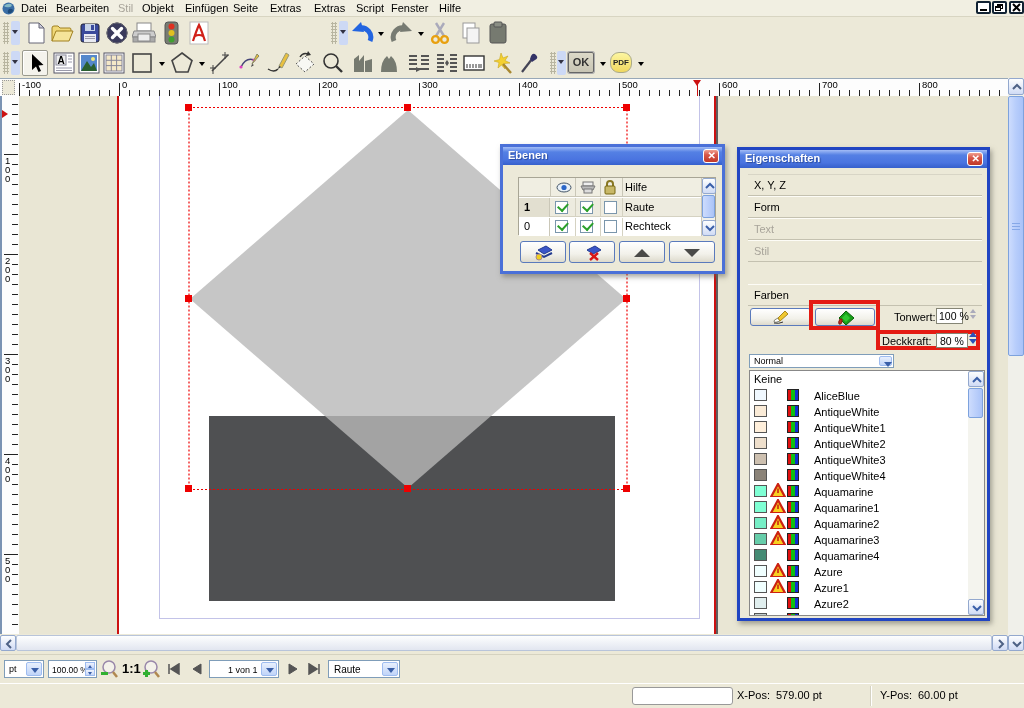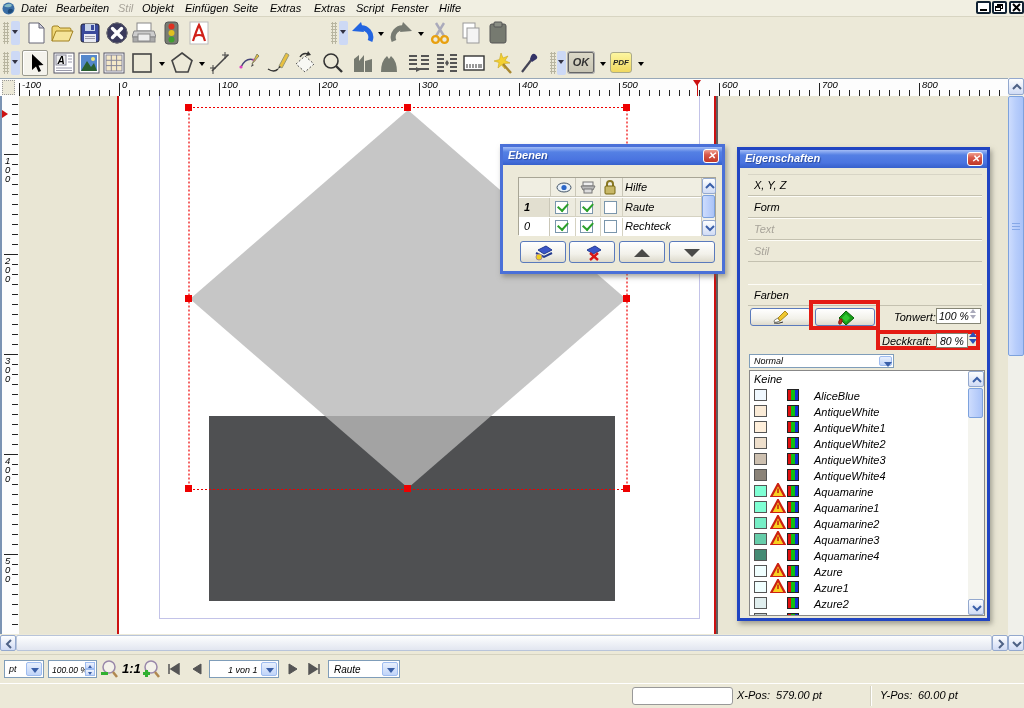--- a/index.html
+++ b/index.html
@@ -1,18 +1,18 @@
 <!DOCTYPE html>
 <html><head>
 <meta charset="utf-8">
 <style>
 * { margin:0; padding:0; box-sizing:border-box; }
 html,body { width:1024px; height:708px; overflow:hidden; background:#ece9d8; font-family:"Liberation Sans", sans-serif; }
 .abs { position:absolute; }
-#app { position:relative; width:1024px; height:708px; background:#ece9d8;font-style:italic; }
+#app { position:relative; width:1024px; height:708px; background:#ece9d8; }
 
 #menubar { left:0; top:0; width:1024px; height:17px; background:#f1efe2; border-bottom:1px solid #d8d5c2; }
 .menuitem { position:absolute; top:2px; font-size:11px; color:#000; }
 
 .winbtn { position:absolute; top:1px; width:15px; height:13px; background:#fff; border:2px solid #123; border-radius:2px; }
 
 .tbrow { position:absolute; left:0; width:1024px; height:30px; background:#ece9d8; }
 .grip { position:absolute; width:6px; top:4px; bottom:4px;
   background-image:radial-gradient(circle at 1.5px 1.5px, #b8b5a0 1px, transparent 1.1px);
   background-size:3px 3px; }
@@ -246,21 +246,21 @@
         <path d="M13 13 L21 22" stroke="#a88830" stroke-width="2.4"></path>
       </svg>
     <svg class="ticon" style="left:518px" viewBox="0 0 24 24">
         <path d="M4 21 L14 8" stroke="#445" stroke-width="2.2"></path>
         <path d="M13 5 Q15 1 18 4 Q21 7 17 9 L14 11 L12 8 Z" fill="#336"></path>
       </svg>
     <div class="grip" style="left:550px"></div>
       <div class="chev" style="left:557px"></div>
     <div class="abs" style="left:568px;top:4px;width:26px;height:21px;background:linear-gradient(#dcd9c8,#c8c5b4);border:1px solid #666;border-radius:2px;box-shadow:0 0 0 1px #aaa;font-size:11px;font-weight:bold;color:#333;text-align:center;line-height:19px">OK</div>
     <div class="dd" style="left:600px"></div>
-    <div class="abs" style="left:610px;top:4px;width:22px;height:21px;background:linear-gradient(#fdf6a0,#f0d860);border:1px solid #aa8;border-radius:3px;font-size:8px;font-weight:bold;color:#222;text-align:center;line-height:20px">PDF</div>
+    <div class="abs" style="left:610px;top:4px;width:22px;height:21px;background:linear-gradient(#fdf6a0,#f0d860);border:1px solid #aa8;border-radius:9px;font-size:8px;font-weight:bold;color:#222;text-align:center;line-height:20px">PDF</div>
     <div class="dd" style="left:638px"></div>
   </div>
 
   <div class="abs" id="rulerh">
     <div style="position:absolute;left:2px;top:1px;width:13px;height:15px;border:1px dotted #999;background:#ece9d8"></div>
     <div style="position:absolute;left:21px;right:0;bottom:0;height:6px;background:repeating-linear-gradient(90deg,transparent 0 8px,#222 8px 9px,transparent 9px 10px)"></div>
     <div class="hmaj" style="left:19px"></div>
       <span class="rlabel" style="left:22px">-100</span>
     <div class="hmaj" style="left:119px"></div>
       <span class="rlabel" style="left:122px">0</span>
@@ -515,21 +515,21 @@
       <svg style="position:absolute;left:21px;top:1px" width="20" height="16">
           <path d="M9 1 L17 8 L9 15 L2 8 Z" fill="#18a018" stroke="#0a600a"></path>
           <path d="M9 4 L13 8 L9 12 L5 8 Z" fill="#30c830"></path>
           <path d="M3 9 Q1 12 2 14 Q4 15 5 12 L5 9 Z" fill="#c03020" stroke="#801810"></path>
         </svg>
     </div>
 
     <div style="position:absolute;left:69px;top:150px;width:71px;height:30px;border:4px solid #e41b13"></div>
     <div style="position:absolute;left:136px;top:180px;width:104px;height:20px;border:4px solid #e41b13"></div>
     <span class="abs" style="left:154px;top:161px;font-size:11px">Tonwert:</span>
-    <div class="spinfield" style="left:196px;top:158px;width:45px;height:16px;white-space:nowrap">
+    <div class="spinfield" style="left:196px;top:158px;width:27px;height:16px;white-space:nowrap">
         <span style="position:absolute;left:2px;top:1px;font-size:10.5px">100 %</span>
       </div>
     <div class="abs" style="left:230px;top:159px">
       <div style="border:3.5px solid transparent;border-bottom:4.5px solid #aab;border-top:none"></div>
       <div style="margin-top:2px;border:3.5px solid transparent;border-top:4.5px solid #aab;border-bottom:none"></div>
     </div>
     <span class="abs" style="left:142px;top:185px;font-size:11px">Deckkraft:</span>
     <div class="spinfield" style="left:196px;top:183px;width:32px;height:15px;white-space:nowrap">
         <span style="position:absolute;left:3px;top:1px;font-size:10.5px">80 %</span>
       </div>

